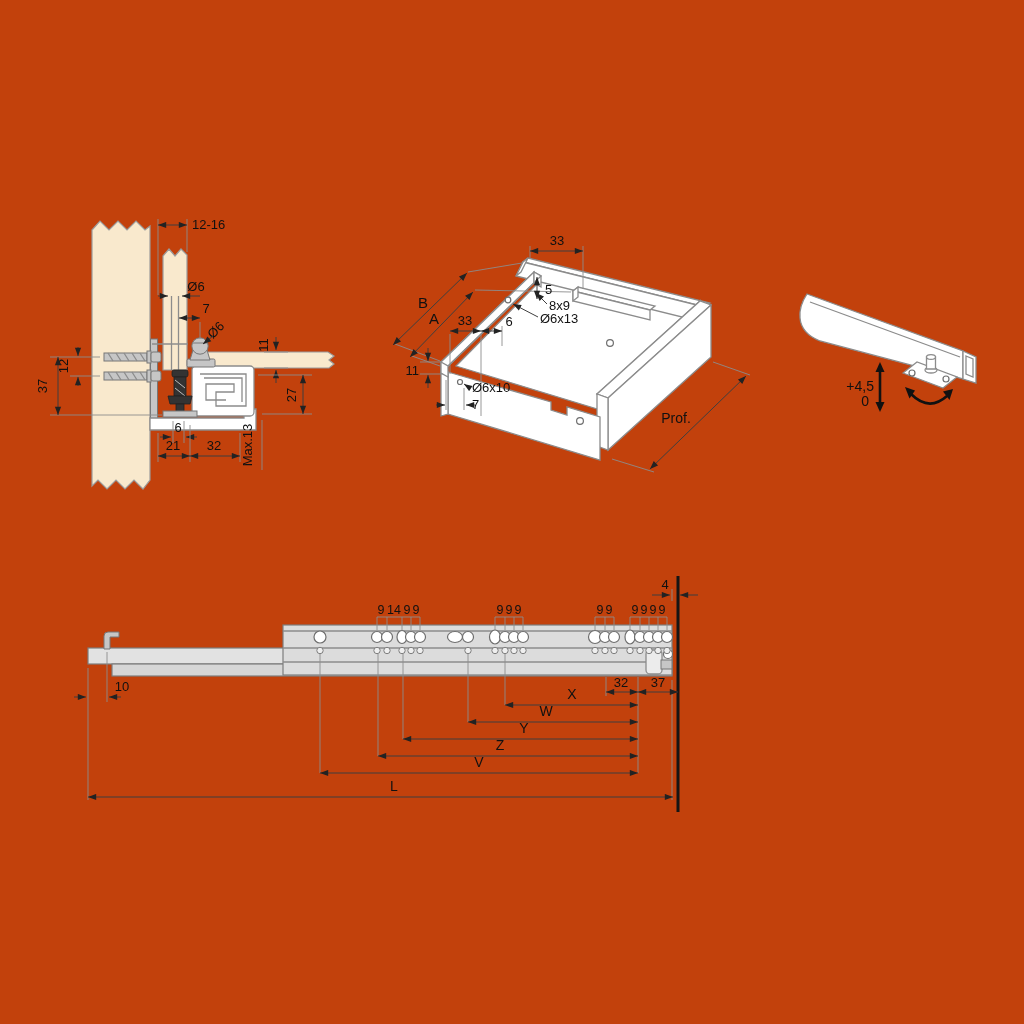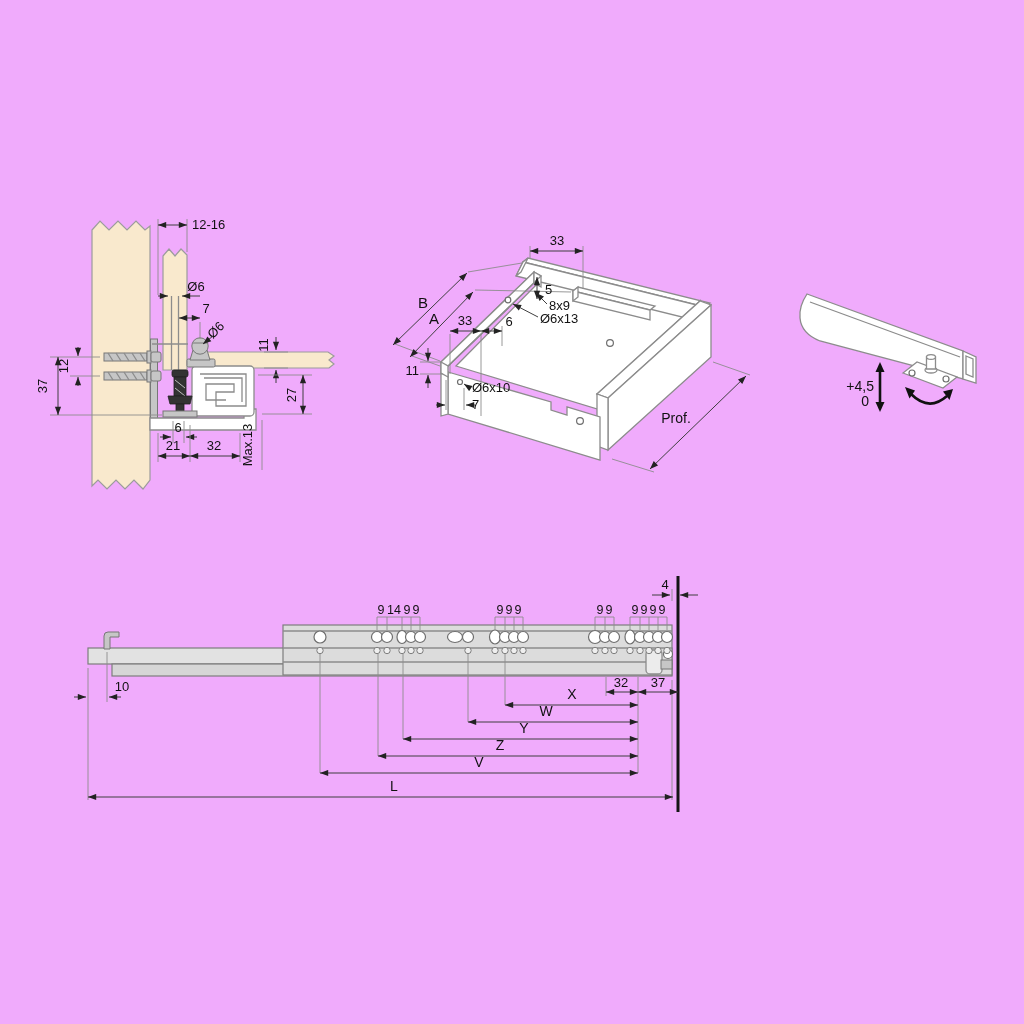--- a/index.html
+++ b/index.html
@@ -1,16 +1,16 @@
 <!DOCTYPE html>
 <html><head>
 <meta charset="utf-8">
 <style>
   html,body{margin:0;padding:0;background:#ffffff;}
-  .canvas{position:relative;width:1024px;height:1024px;background:#f0abfc;overflow:hidden;}
+  .canvas{position:relative;width:1024px;height:1024px;background:#c2410c;overflow:hidden;}
   svg{display:block;}
   .t{font-family:"Liberation Sans",sans-serif;font-size:13px;fill:#111;}
   .t12{font-size:12.5px;}
   .t14{font-size:14px;}
   .t15{font-size:15px;}
   .wood{fill:#f9e9cd;stroke:#9c9c9c;stroke-width:1.2;}
   .ln{stroke:#8c8c8c;stroke-width:1.3;fill:none;}
   .lnw{stroke:#8c8c8c;stroke-width:1.3;fill:#ffffff;}
   .dim{stroke:#3f3f3f;stroke-width:1;fill:none;}
   .ext{stroke:#8c8c8c;stroke-width:0.9;fill:none;}

